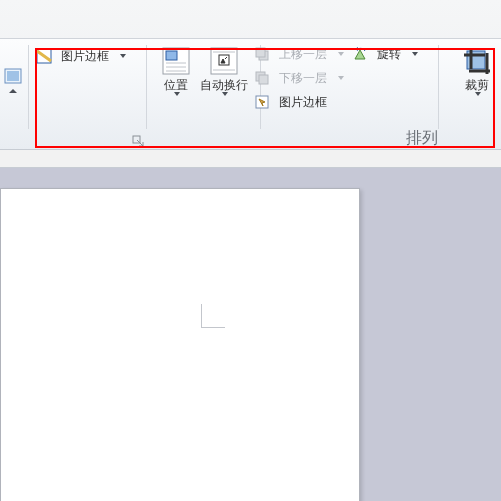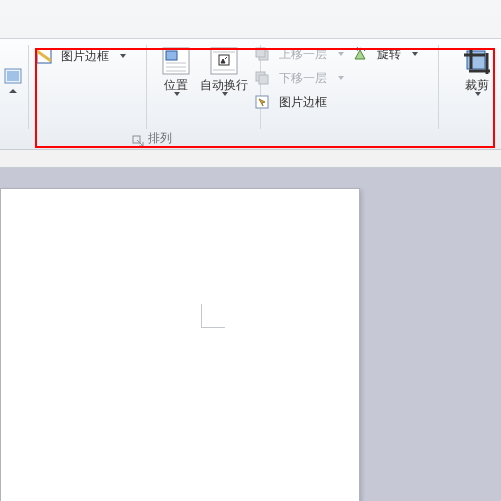--- a/index.html
+++ b/index.html
@@ -24,21 +24,21 @@
   .highlight-box {
     position: absolute; left: 35px; top: 48px; width: 460px; height: 100px;
     border: 2px solid #ff0000; z-index: 50; pointer-events: none;
   }
   .group {
     position: absolute; top: 0; height: 100%;
     display: flex; flex-direction: column;
   }
   .group-body { flex: 1; display: flex; align-items: flex-start; padding: 4px 4px 0 4px; }
   .group-label {
-    text-align: left; color: #6a6f76; font-size: 12px;
+    text-align: right; color: #6a6f76; font-size: 16px;
     padding-bottom: 2px; height: 18px; line-height: 14px;
   }
   .vsep { position: absolute; top: 6px; bottom: 20px; width: 1px; background: #d3d7dd; }
   .sep1 { left: 28px; } .sep2 { left: 146px; } .sep3 { left: 260px; }
   .sep4 { left: 438px; }
   
   .g0 { left: 0; width: 28px; }
   .g0 .stub-icon { width: 18px; height: 36px; margin: 20px 0 0 4px; }
   
   .g1 { left: 30px; width: 116px; }

